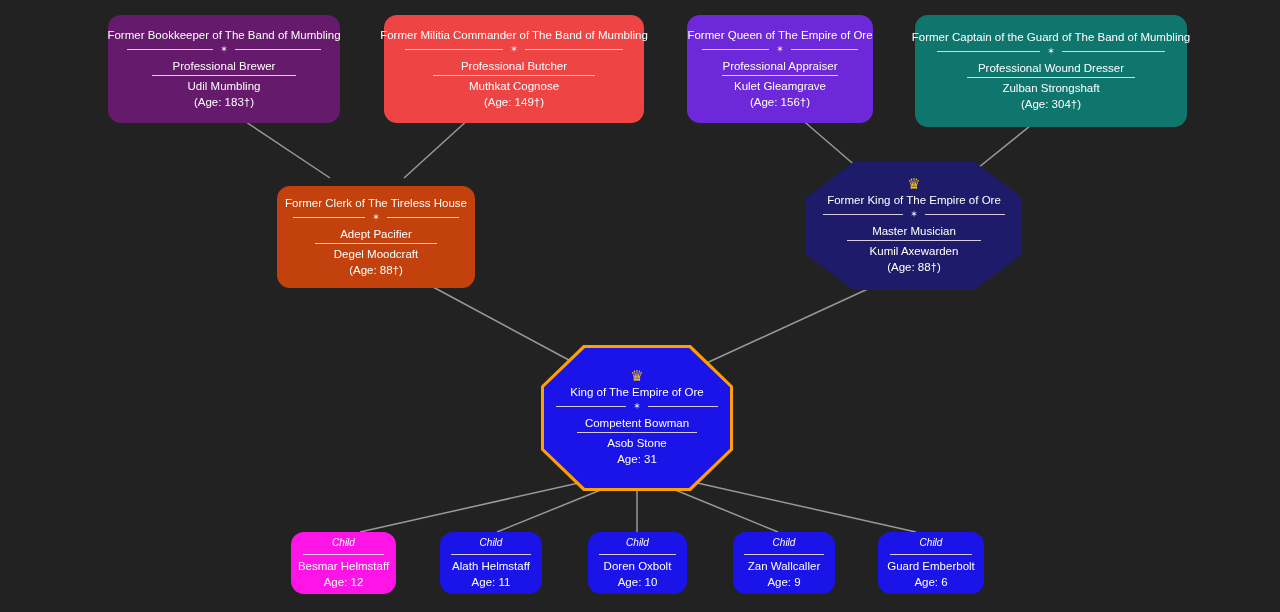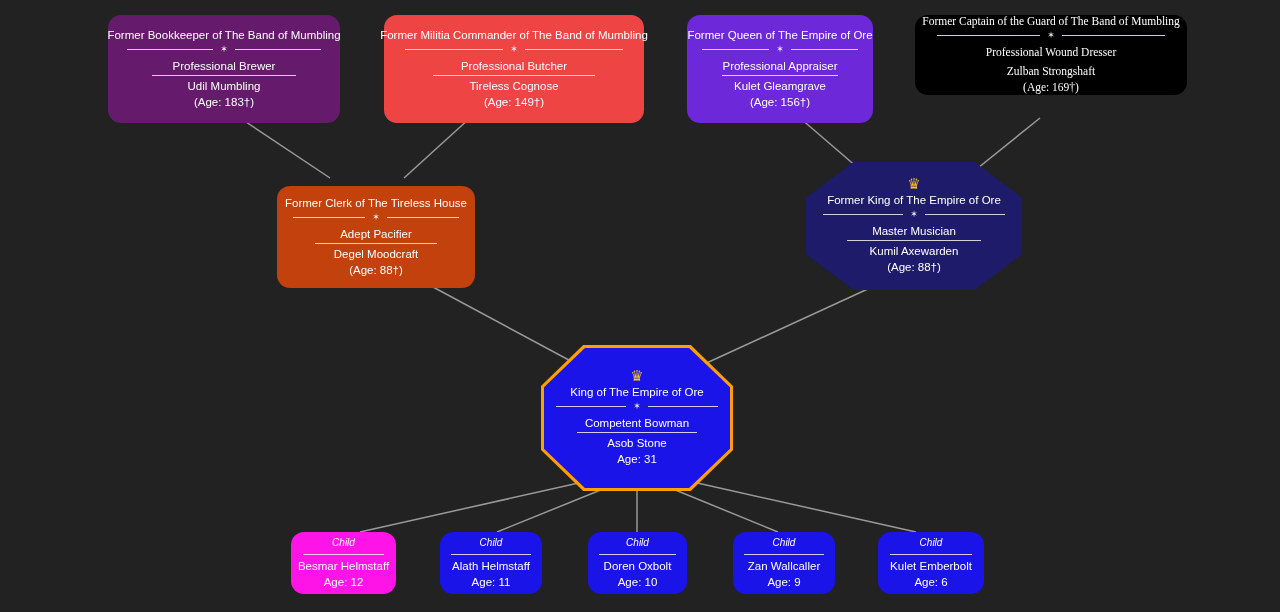--- a/index.html
+++ b/index.html
@@ -187,52 +187,52 @@
   <div class="node rect" style="left:384px; top:15px; width:260px; height:108px; background:#ef4444;">
     <div class="rect-content">
       <div class="title-line">Former Militia Commander of The Band of Mumbling</div>
       <div class="star-div">
         <span class="bar"></span>
         <span class="star">✶</span>
         <span class="bar"></span>
       </div>
       <div class="prof-line">Professional Butcher</div>
       <div class="hr"></div>
-      <div class="name-line">Tireless Cognose</div>
+      <div class="name-line">Muthkat Cognose</div>
       <div class="age-line">(Age: 149†)</div>
     </div>
   </div>
 
   <div class="node rect" style="left:687px; top:15px; width:186px; height:108px; background:#6d28d9;">
     <div class="rect-content">
       <div class="title-line">Former Queen of The Empire of Ore</div>
       <div class="star-div">
         <span class="bar"></span>
         <span class="star">✶</span>
         <span class="bar"></span>
       </div>
       <div class="prof-line">Professional Appraiser</div>
       <div class="hr"></div>
       <div class="name-line">Kulet Gleamgrave</div>
       <div class="age-line">(Age: 156†)</div>
     </div>
   </div>
 
-  <div class="node rect" style="left:915px; top:15px; width:272px; height:80px; background:#000000;font-family:Liberation Serif, serif;">
+  <div class="node rect" style="left:915px; top:15px; width:272px; height:112px; background:#0f766e;">
     <div class="rect-content">
       <div class="title-line">Former Captain of the Guard of The Band of Mumbling</div>
       <div class="star-div">
         <span class="bar"></span>
         <span class="star">✶</span>
         <span class="bar"></span>
       </div>
       <div class="prof-line">Professional Wound Dresser</div>
       <div class="hr"></div>
       <div class="name-line">Zulban Strongshaft</div>
-      <div class="age-line">(Age: 169†)</div>
+      <div class="age-line">(Age: 304†)</div>
     </div>
   </div>
 
   <div class="node rect" style="left:277px; top:186px; width:198px; height:102px; background:#c2410c;">
     <div class="rect-content">
       <div class="title-line">Former Clerk of The Tireless House</div>
       <div class="star-div">
         <span class="bar"></span>
         <span class="star">✶</span>
         <span class="bar"></span>
@@ -312,18 +312,18 @@
       <div class="hr"></div>
       <div class="name-line">Zan Wallcaller</div>
       <div class="age-line">Age: 9</div>
     </div>
   </div>
 
   <div class="node rect child" style="left:878px; top:532px; width:106px; height:62px; background:#1a14e8;">
     <div class="rect-content">
       <div class="title-line">Child</div>
       <div class="hr"></div>
-      <div class="name-line">Kulet Emberbolt</div>
+      <div class="name-line">Guard Emberbolt</div>
       <div class="age-line">Age: 6</div>
     </div>
   </div>
 
 </div>
 
 </body></html>

